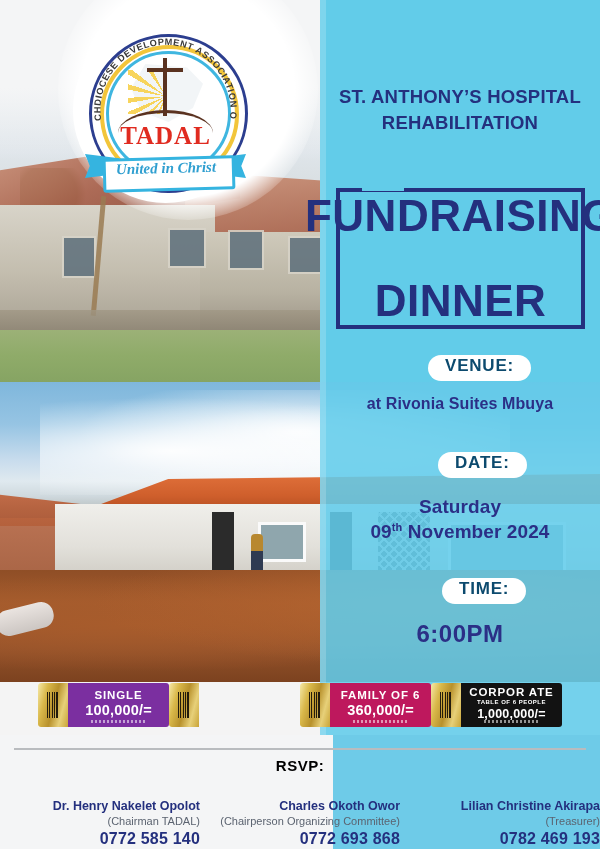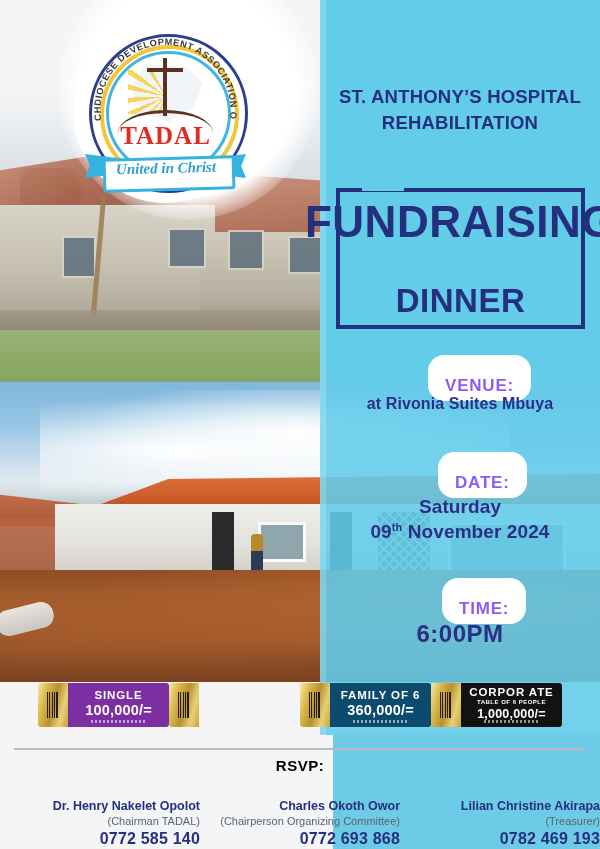--- a/index.html
+++ b/index.html
@@ -434,32 +434,32 @@
     display: flex;
     flex-direction: column;
     align-items: center;
     justify-content: center;
     color: #24307e;
     font-weight: 700;
     line-height: 1.14;
     letter-spacing: .5px;
   }
   .fd-l1 { font-size: 44px; }
-  .fd-l2 { font-size: 33px; margin-top: 35px; }
+  .fd-l2 { font-size: 44px; margin-top: 35px; }
 
   
   .pill {
     position: absolute;
     background: #ffffff;
     border-radius: 16px;
-    color: #8b5cf6;
+    color: #0c4a6e;
     font-weight: 700;
     font-size: 17px;
     letter-spacing: .8px;
-    padding: 21px 17px 5px;
+    padding: 1px 17px 5px;
     white-space: nowrap;
   }
   .detail-val {
     position: absolute;
     width: 280px;
     left: 320px;
     text-align: center;
     color: #2b2f86;
     font-weight: 700;
     letter-spacing: .1px;
@@ -716,21 +716,21 @@
         <div class="t-price">100,000/=</div>
       </div>
     </div>
 
     <div class="ticket">
       <div class="stub"></div>
     </div>
 
     <div class="ticket">
       <div class="stub"></div>
-      <div class="body" style="background:#0c4a6e">
+      <div class="body" style="background:#be185d">
         <div class="t-label">FAMILY OF 6</div>
         <div class="t-price">360,000/=</div>
       </div>
     </div>
 
     <div class="ticket">
       <div class="stub"></div>
       <div class="body" style="background:#121212">
         <div class="t-label">CORPOR ATE</div>
         <div class="t-sub">TABLE OF 6 PEOPLE</div>

